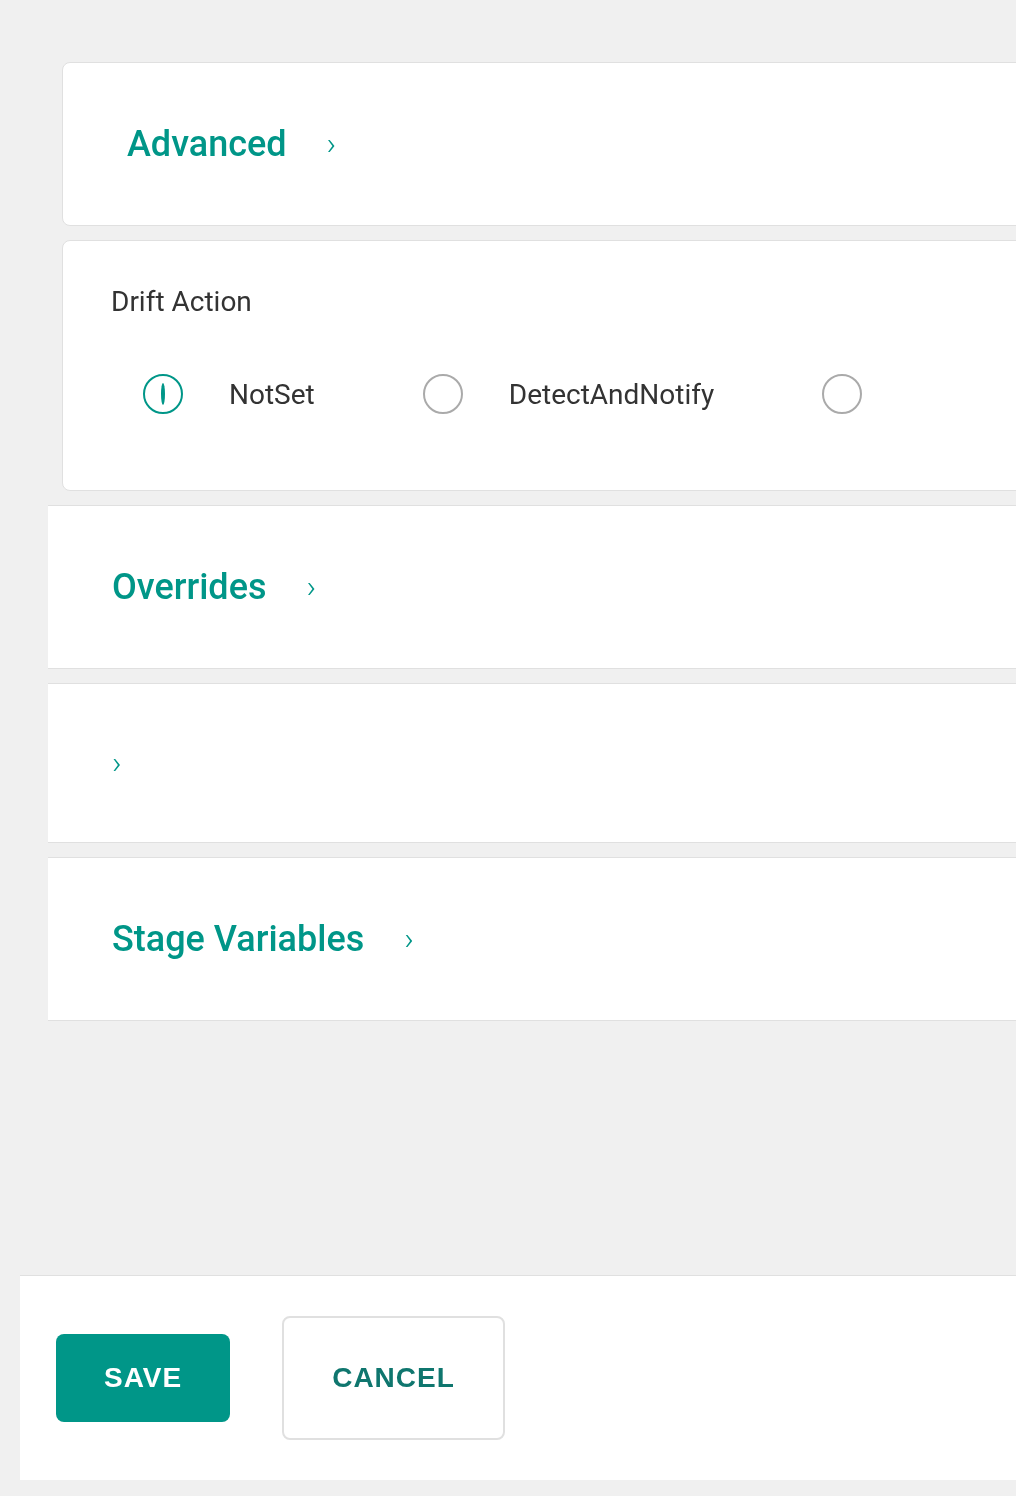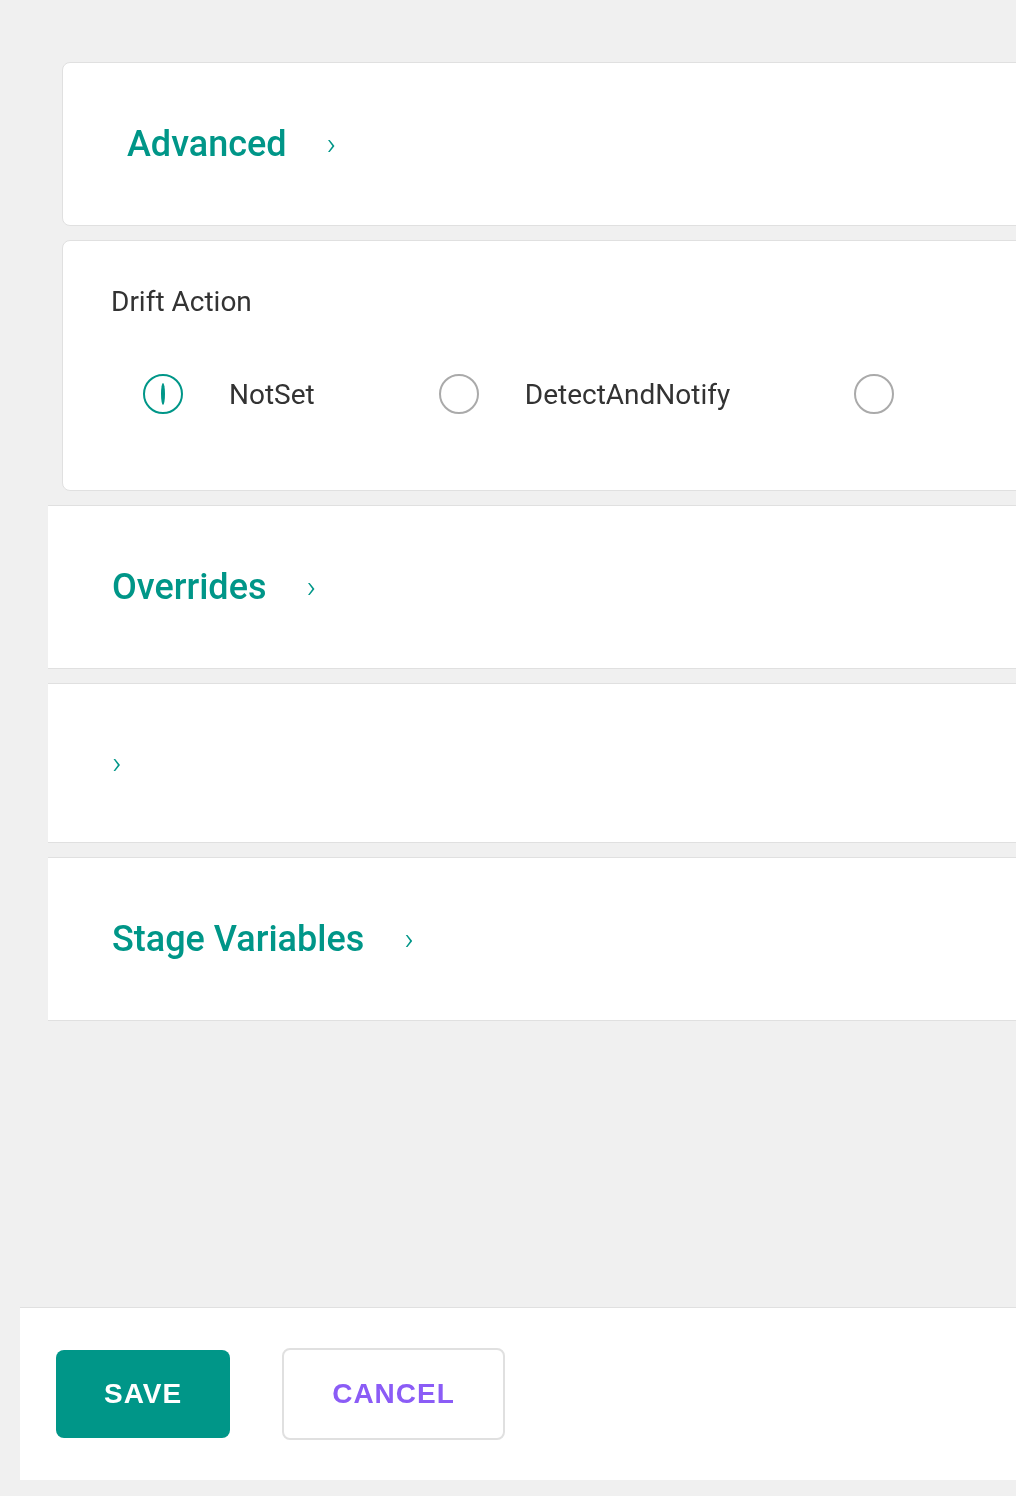--- a/index.html
+++ b/index.html
@@ -53,21 +53,21 @@
     .section-title {
       font-size: 28px;
       color: #333333;
       font-weight: 400;
       margin-bottom: 24px;
     }
 
     .radio-group {
       display: flex;
       flex-wrap: wrap;
-      gap: 20px 60px;
+      gap: 20px 44px;
     }
 
     .radio-option {
       display: flex;
       align-items: center;
       gap: 14px;
       cursor: pointer;
     }
 
     .radio-circle {
@@ -118,24 +118,24 @@
       padding: 28px 48px;
       font-size: 28px;
       font-weight: 600;
       letter-spacing: 1px;
       cursor: pointer;
       min-width: 160px;
     }
 
     .cancel-button {
       background-color: #ffffff;
-      color: #8b5cf6;
+      color: #0f766e;
       border: 2px solid #e0e0e0;
       border-radius: 8px;
-      padding: 28px 48px;
+      padding: 44px 48px;
       font-size: 28px;
       font-weight: 600;
       letter-spacing: 1px;
       cursor: pointer;
       min-width: 160px;
     }
 
     .full-width-card {
       background-color: #ffffff;
       border: 1px solid #e0e0e0;

